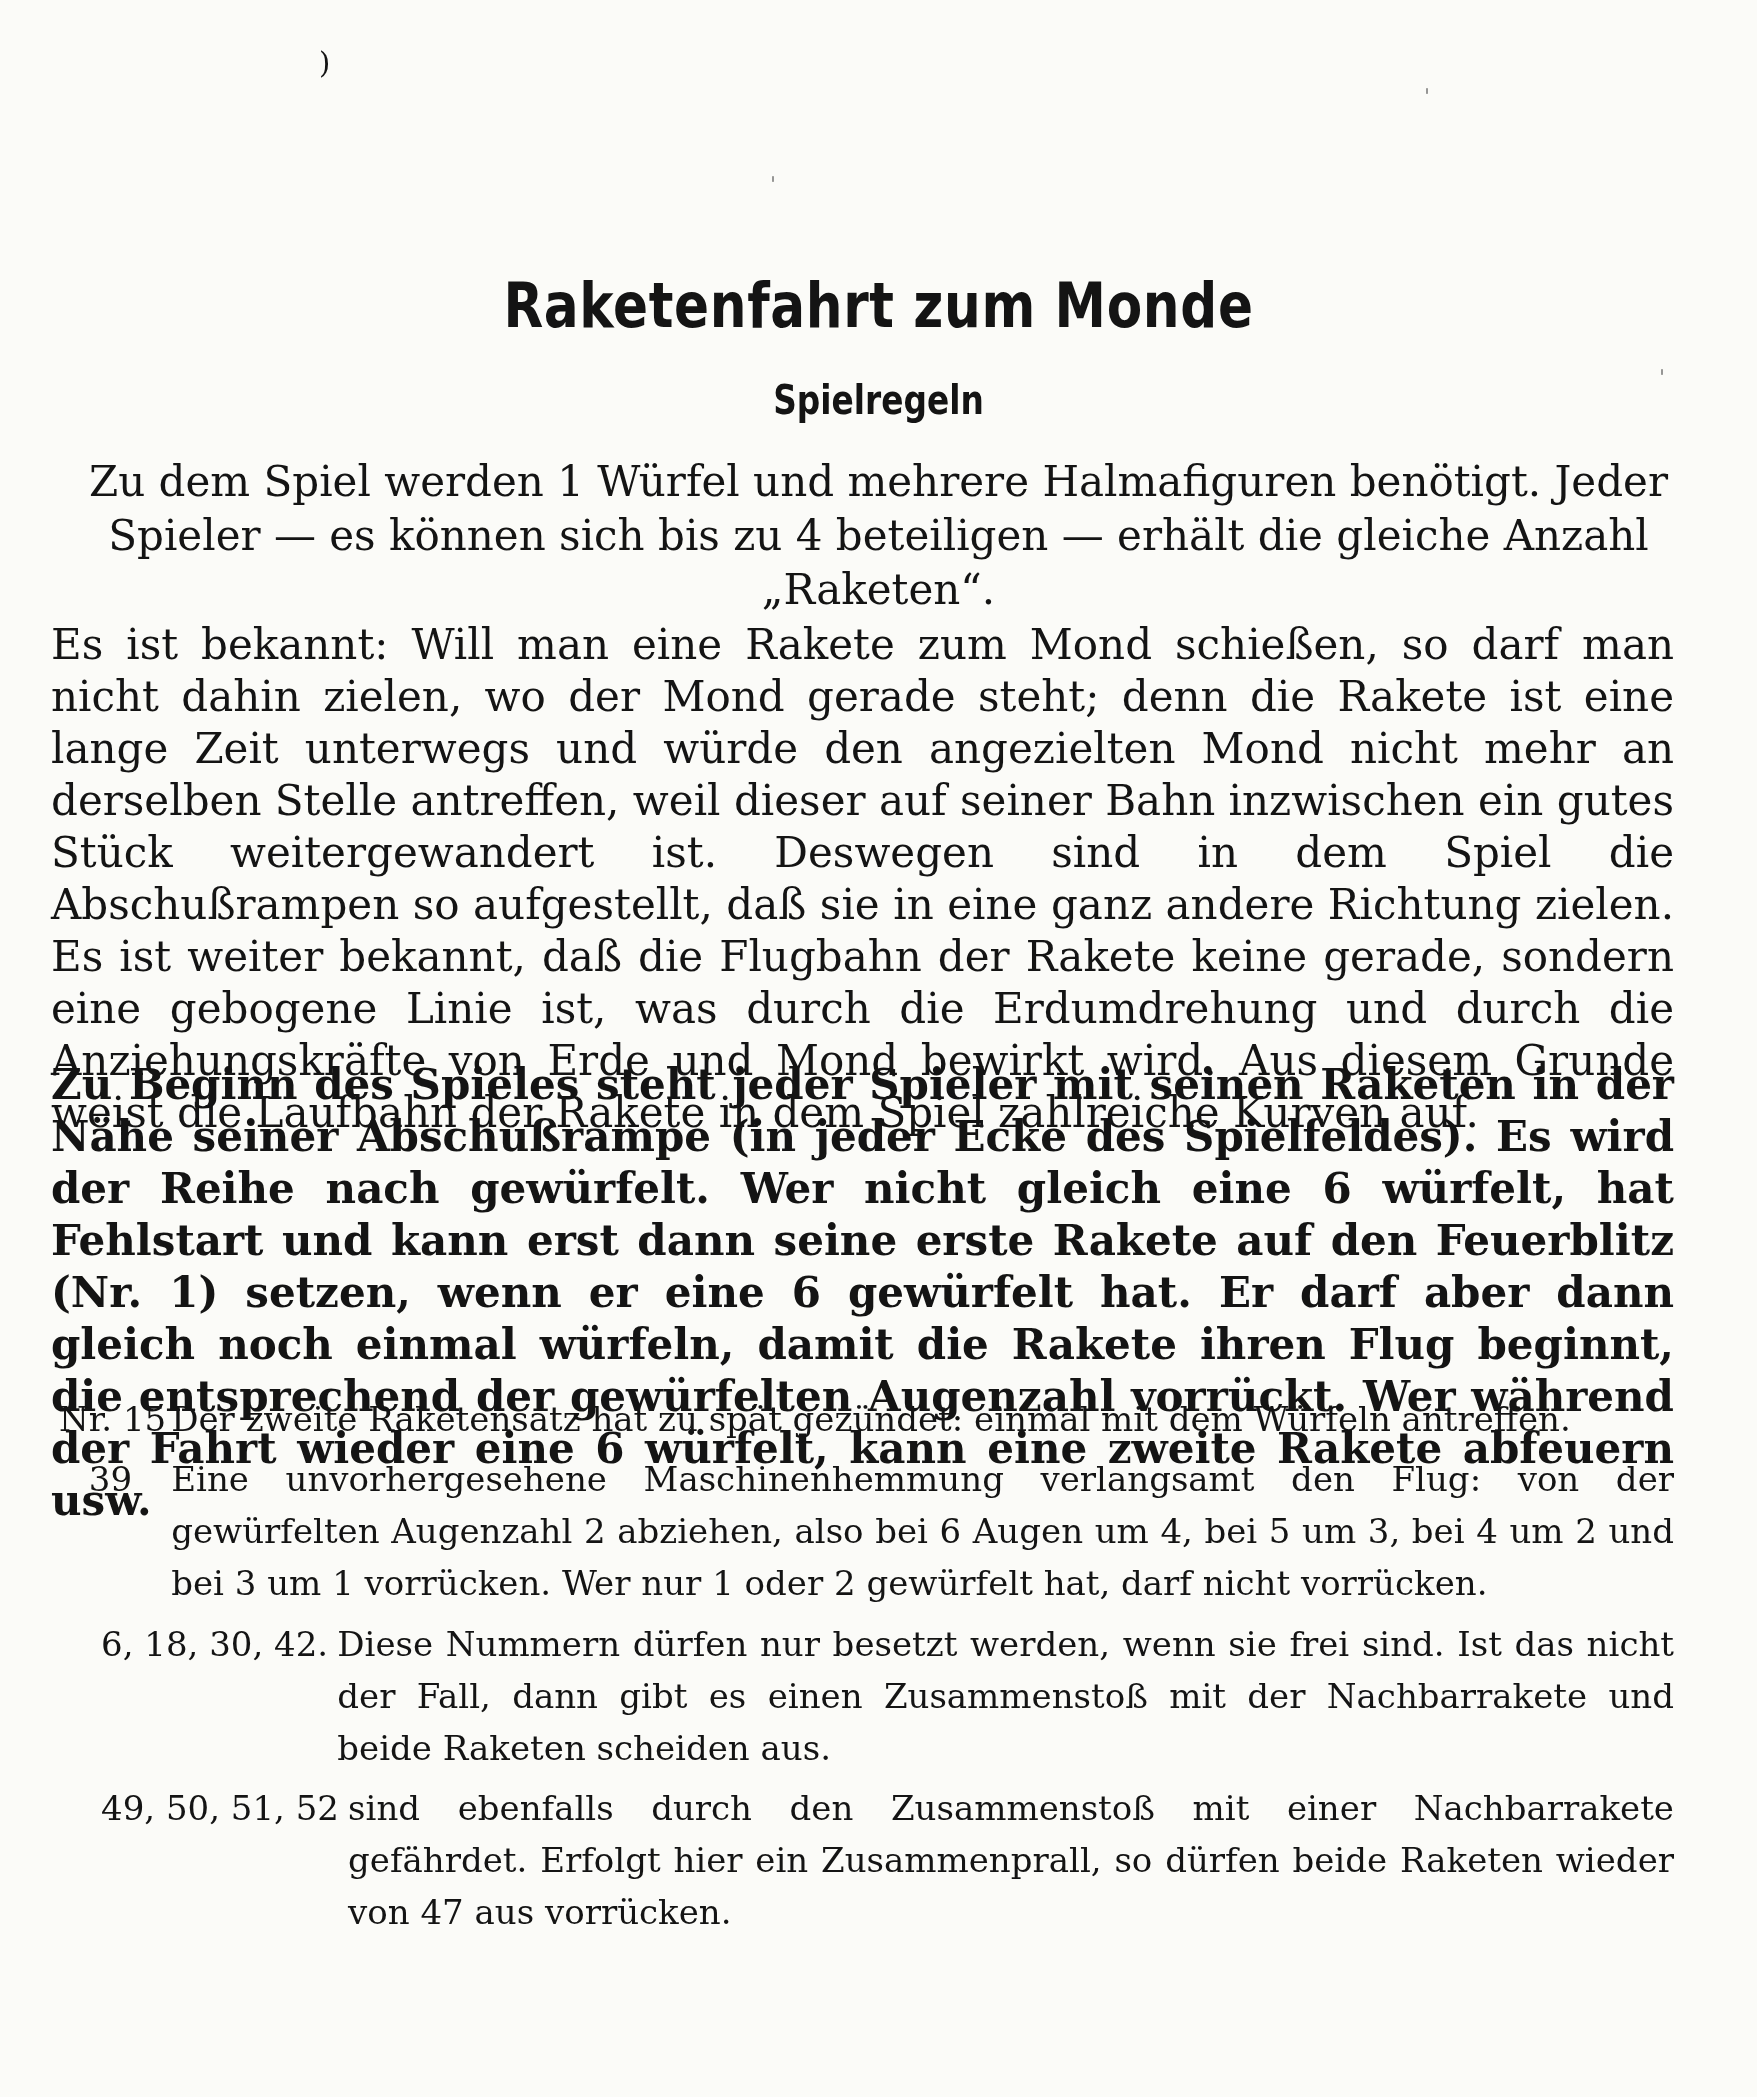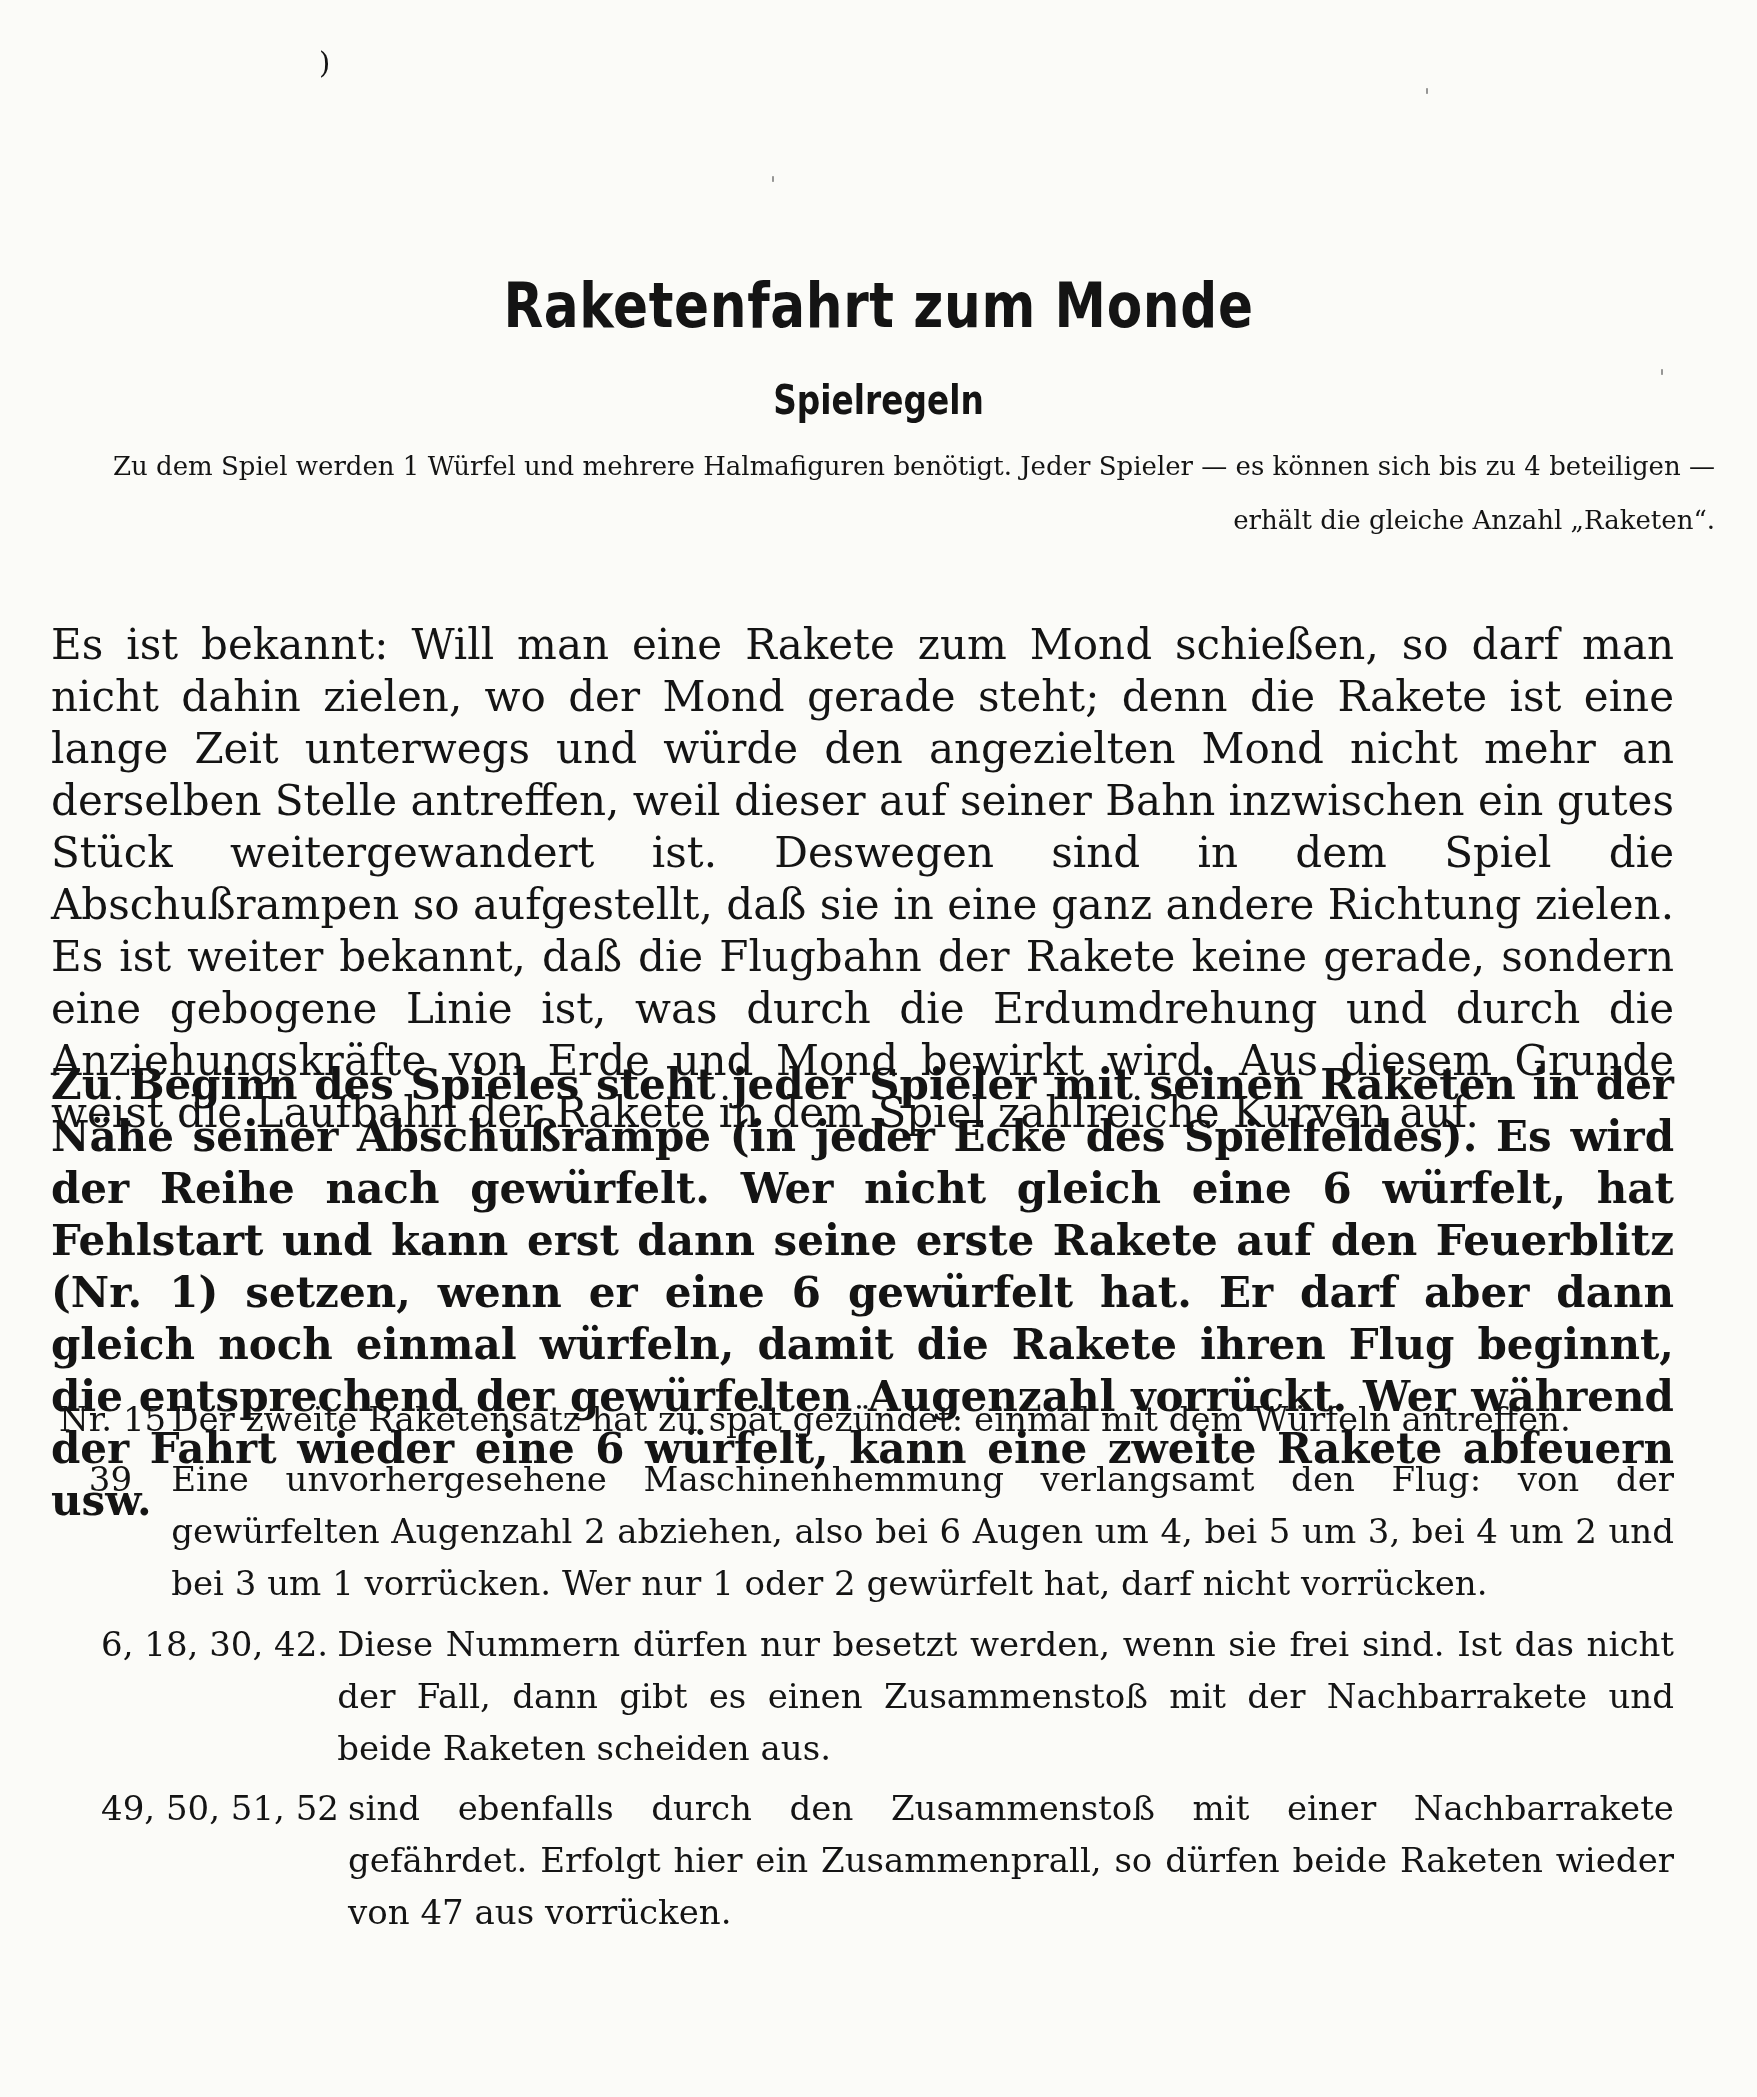--- a/index.html
+++ b/index.html
@@ -21,21 +21,21 @@
   }
   .subtitle {
     position: absolute; left: 0; right: 0; top: 344px;
     text-align: center;
     font-family: "DejaVu Sans", "Liberation Sans", sans-serif;
     font-weight: bold; font-size: 40px;
     transform: scaleX(0.82);
   }
   .intro {
     position: absolute; left: 42px; right: 42px; top: 413px;
-    text-align: right; font-size: 26px; line-height: 54px;
+    text-align: center; font-size: 42px; line-height: 54px;
   }
   .para {
     position: absolute; left: 51px; width: 1623px;
     font-size: 42px; line-height: 52px;
     text-align: justify; text-align-last: left;
   }
   #p1 { top: 577px; }
   #p2 { top: 1017px; font-weight: bold; }
   .rules { position: absolute; left: 59px; width: 1615px; top: 1393px; font-size: 34px; line-height: 52px; }
   .rule { display: flex; margin-bottom: 8.4px; }

